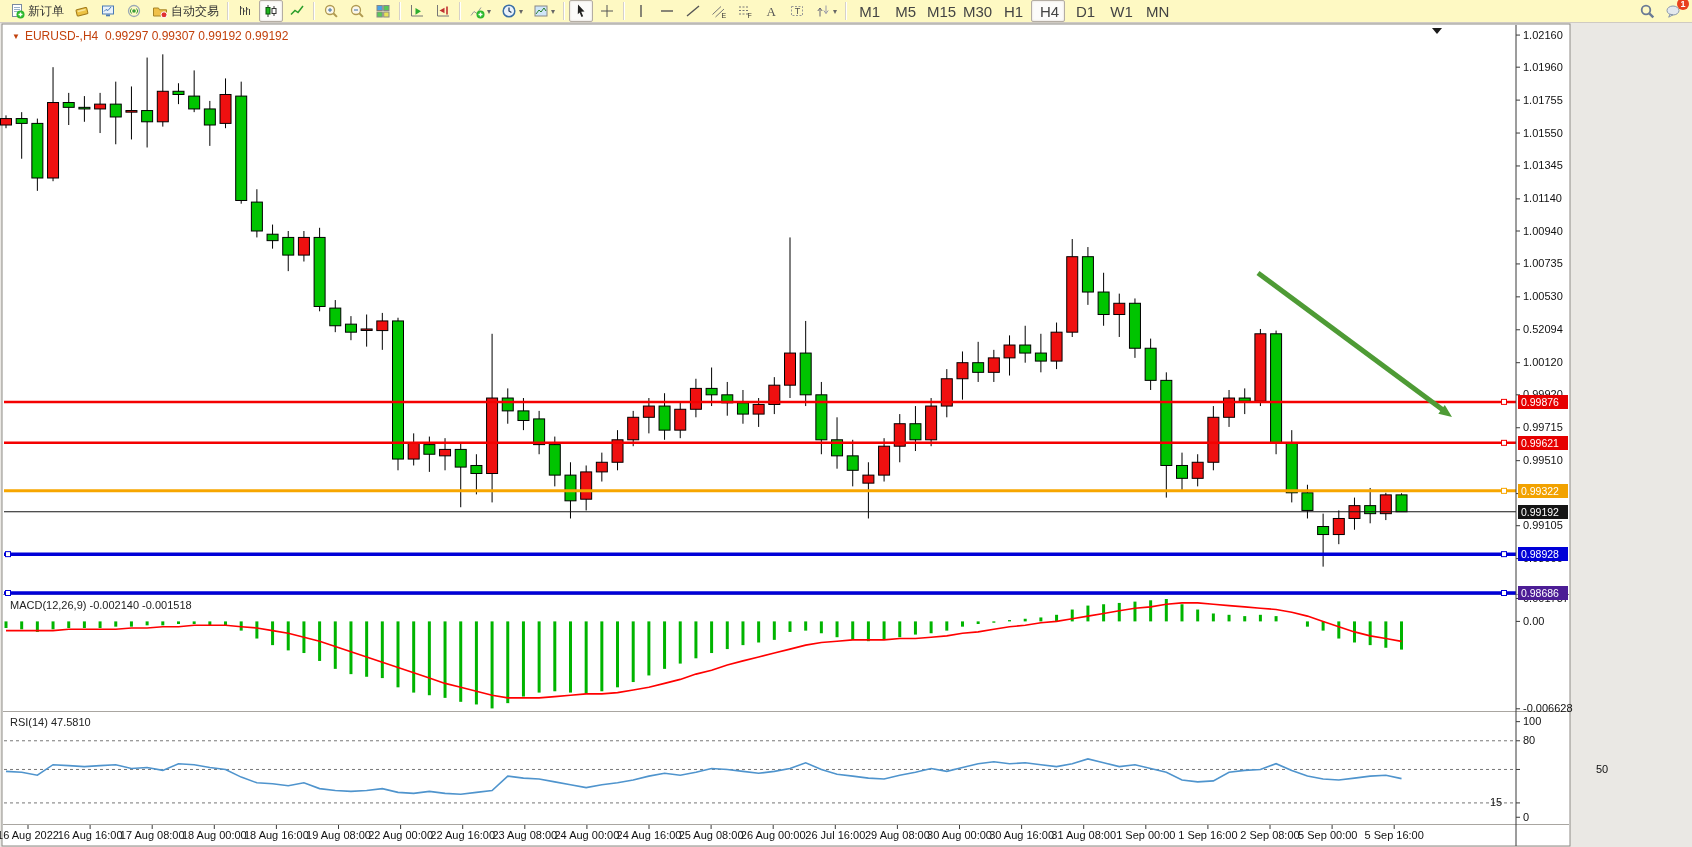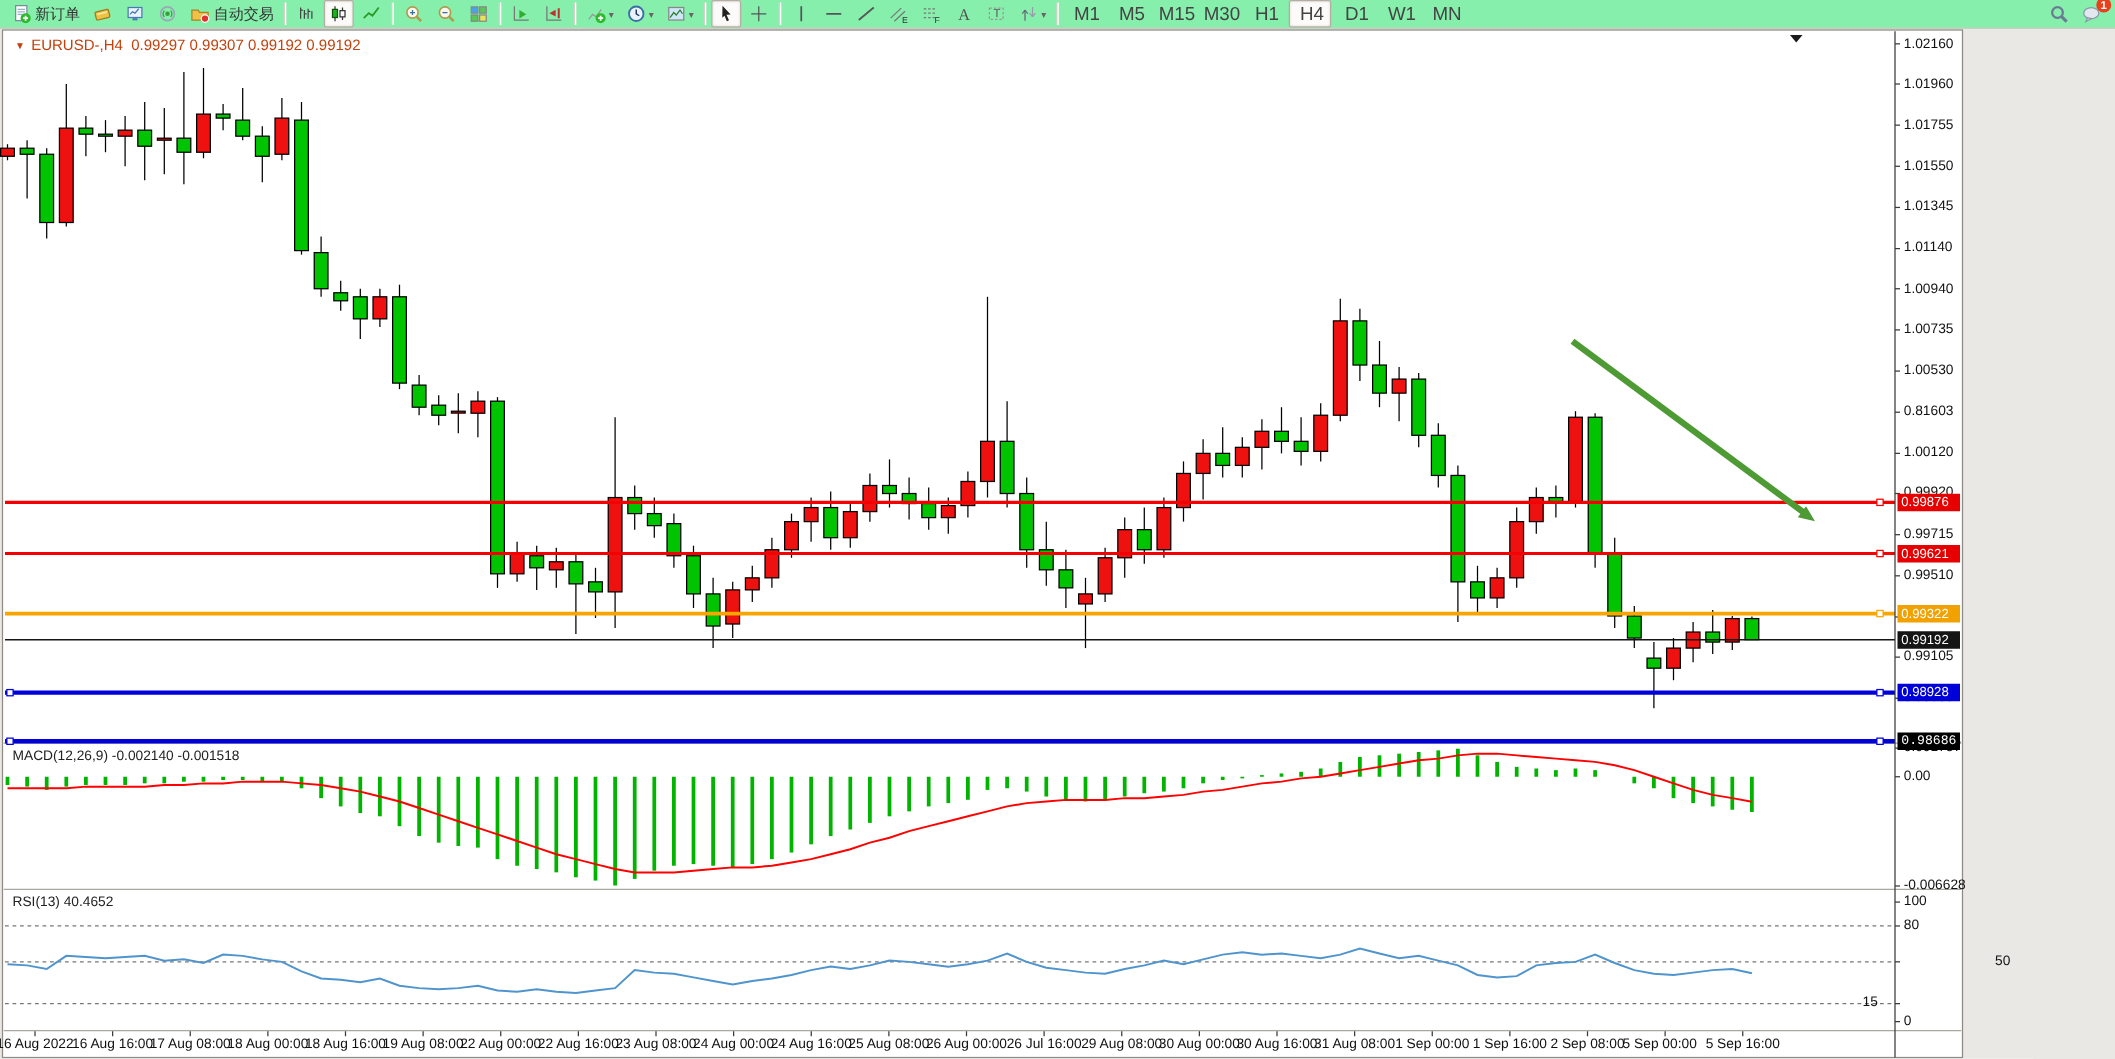--- a/index.html
+++ b/index.html
@@ -1,17 +1,17 @@
 <!DOCTYPE html>
 <html><head>
 <meta charset="utf-8">
 <style>
   html,body{margin:0;padding:0;}
   body{width:1692px;height:847px;background:#eae8e4;font-family:"Liberation Sans",sans-serif;overflow:hidden;position:relative;}
-  #toolbar{position:absolute;left:0;top:0;width:1692px;height:23px;background:#86efac;border-bottom:1px solid #cfcac3;display:flex;align-items:center;box-sizing:border-box;padding-left:4px;}
+  #toolbar{position:absolute;left:0;top:0;width:1692px;height:23px;background:#fef9c3;border-bottom:1px solid #cfcac3;display:flex;align-items:center;box-sizing:border-box;padding-left:4px;}
   .tb-sep{width:1px;height:18px;background:#d6d1ca;border-right:1px solid #fff;margin:0 3px;}
   .tb-btn{display:flex;align-items:center;height:20px;padding:0 3px;margin:0 1px;border:1px solid transparent;border-radius:2px;color:#333;font-size:12px;cursor:default;white-space:nowrap;}
   .tb-btn.active{background:#fcfbfa;border:1px solid #b4ada3;box-shadow:inset 0 0 2px #d8d2c8;}
   .tb-btn .lbl{margin-left:3px;}
   .tb-btn svg{display:block;}
   .tb-caret{font-size:8px;color:#666;margin-left:2px;}
   .tb-tf{font-size:15px;color:#444;width:26px;justify-content:center;}
   #tb-right{margin-left:auto;display:flex;align-items:center;margin-right:6px;}
   .badge-dot{position:relative;}
   .badge-dot .bdg{position:absolute;top:-3px;right:-5px;background:#e8401c;color:#fff;border-radius:50%;width:12px;height:12px;font-size:9px;line-height:12px;text-align:center;font-weight:bold;}
@@ -603,42 +603,42 @@
 <div id="labels">
     <div class="axlab" style="left: 1523px; top: 28.5665px;">1.02160</div>
     <div class="axlab" style="left: 1523px; top: 60.687px;">1.01960</div>
     <div class="axlab" style="left: 1523px; top: 93.6106px;">1.01755</div>
     <div class="axlab" style="left: 1523px; top: 126.534px;">1.01550</div>
     <div class="axlab" style="left: 1523px; top: 159.458px;">1.01345</div>
     <div class="axlab" style="left: 1523px; top: 192.381px;">1.01140</div>
     <div class="axlab" style="left: 1523px; top: 224.502px;">1.00940</div>
     <div class="axlab" style="left: 1523px; top: 257.425px;">1.00735</div>
     <div class="axlab" style="left: 1523px; top: 290.349px;">1.00530</div>
-    <div class="axlab" style="left: 1523px; top: 323.272px;">0.81603</div>
+    <div class="axlab" style="left: 1523px; top: 323.272px;">0.52094</div>
     <div class="axlab" style="left: 1523px; top: 356.196px;">1.00120</div>
     <div class="axlab" style="left: 1523px; top: 388.316px;">0.99920</div>
     <div class="axlab" style="left: 1523px; top: 421.24px;">0.99715</div>
     <div class="axlab" style="left: 1523px; top: 454.163px;">0.99510</div>
     <div class="axlab" style="left: 1523px; top: 487.087px;">0.99305</div>
     <div class="axlab" style="left: 1523px; top: 519.208px;">0.99105</div>
     <div class="axlab" style="left: 1523px; top: 552.131px;">0.98900</div>
     <div class="axlab" style="left: 1523px; top: 591.99px;">0.001737</div>
     <div class="axlab" style="left: 1523px; top: 614.893px;">0.00</div>
     <div class="axlab" style="left: 1523px; top: 702.287px;">-0.006628</div>
     <div class="axlab" style="left: 1523px; top: 715.149px;">100</div>
     <div class="axlab" style="left: 1523px; top: 734.272px;">80</div>
     <div class="axlab" style="left: 1596px; top: 762.956px; text-align: right;">50</div>
     <div class="axlab" style="left: 1490px; top: 796.421px;">15</div>
     <div class="axlab" style="left: 1523px; top: 810.763px;">0</div>
     <div class="pricebadge" style="top: 394.883px; background: rgb(230, 0, 0);">0.99876</div>
     <div class="pricebadge" style="top: 435.837px; background: rgb(230, 0, 0);">0.99621</div>
     <div class="pricebadge" style="top: 483.857px; background: rgb(242, 162, 0);">0.99322</div>
     <div class="pricebadge" style="top: 504.735px; background: rgb(21, 21, 21);">0.99192</div>
     <div class="pricebadge" style="top: 547.134px; background: rgb(0, 0, 216);">0.98928</div>
-    <div class="pricebadge" style="top: 586px; background: #000000; font-family: Liberation Mono, monospace;">0.98686</div>
+    <div class="pricebadge" style="top: 586px; background: #4c1d95;">0.98686</div>
     <div class="datelab" style="left: -6px; width: 68px; top: 829px;">16 Aug 2022</div>
     <div class="datelab" style="left: 56.1px; width: 68px; top: 829px;">16 Aug 16:00</div>
     <div class="datelab" style="left: 118.2px; width: 68px; top: 829px;">17 Aug 08:00</div>
     <div class="datelab" style="left: 180.3px; width: 68px; top: 829px;">18 Aug 00:00</div>
     <div class="datelab" style="left: 242.4px; width: 68px; top: 829px;">18 Aug 16:00</div>
     <div class="datelab" style="left: 304.5px; width: 68px; top: 829px;">19 Aug 08:00</div>
     <div class="datelab" style="left: 366.6px; width: 68px; top: 829px;">22 Aug 00:00</div>
     <div class="datelab" style="left: 428.7px; width: 68px; top: 829px;">22 Aug 16:00</div>
     <div class="datelab" style="left: 490.8px; width: 68px; top: 829px;">23 Aug 08:00</div>
     <div class="datelab" style="left: 552.9px; width: 68px; top: 829px;">24 Aug 00:00</div>
@@ -655,13 +655,13 @@
     <div class="datelab" style="left: 1236px; width: 68px; top: 829px;">2 Sep 08:00</div>
     <div class="datelab" style="left: 1298.1px; width: 52px; top: 829px;">5 Sep 00:00</div>
     <div class="datelab" style="left: 1360.2px; width: 68px; top: 829px;">5 Sep 16:00</div>
   </div>
 
 <div id="chart-title">
   <span class="menu-arrow">▼</span><span>EURUSD-,H4</span>&nbsp;&nbsp;<span>0.99297 0.99307 0.99192 0.99192</span>
 </div>
 
 <div id="macd-label" class="paneLab" style="position:absolute;left:10px;top:599px;">MACD(12,26,9) -0.002140 -0.001518</div>
-<div id="rsi-label" class="paneLab" style="position:absolute;left:10px;top:716px;">RSI(13) 40.4652</div>
+<div id="rsi-label" class="paneLab" style="position:absolute;left:10px;top:716px;">RSI(14) 47.5810</div>
 
 </body></html>

